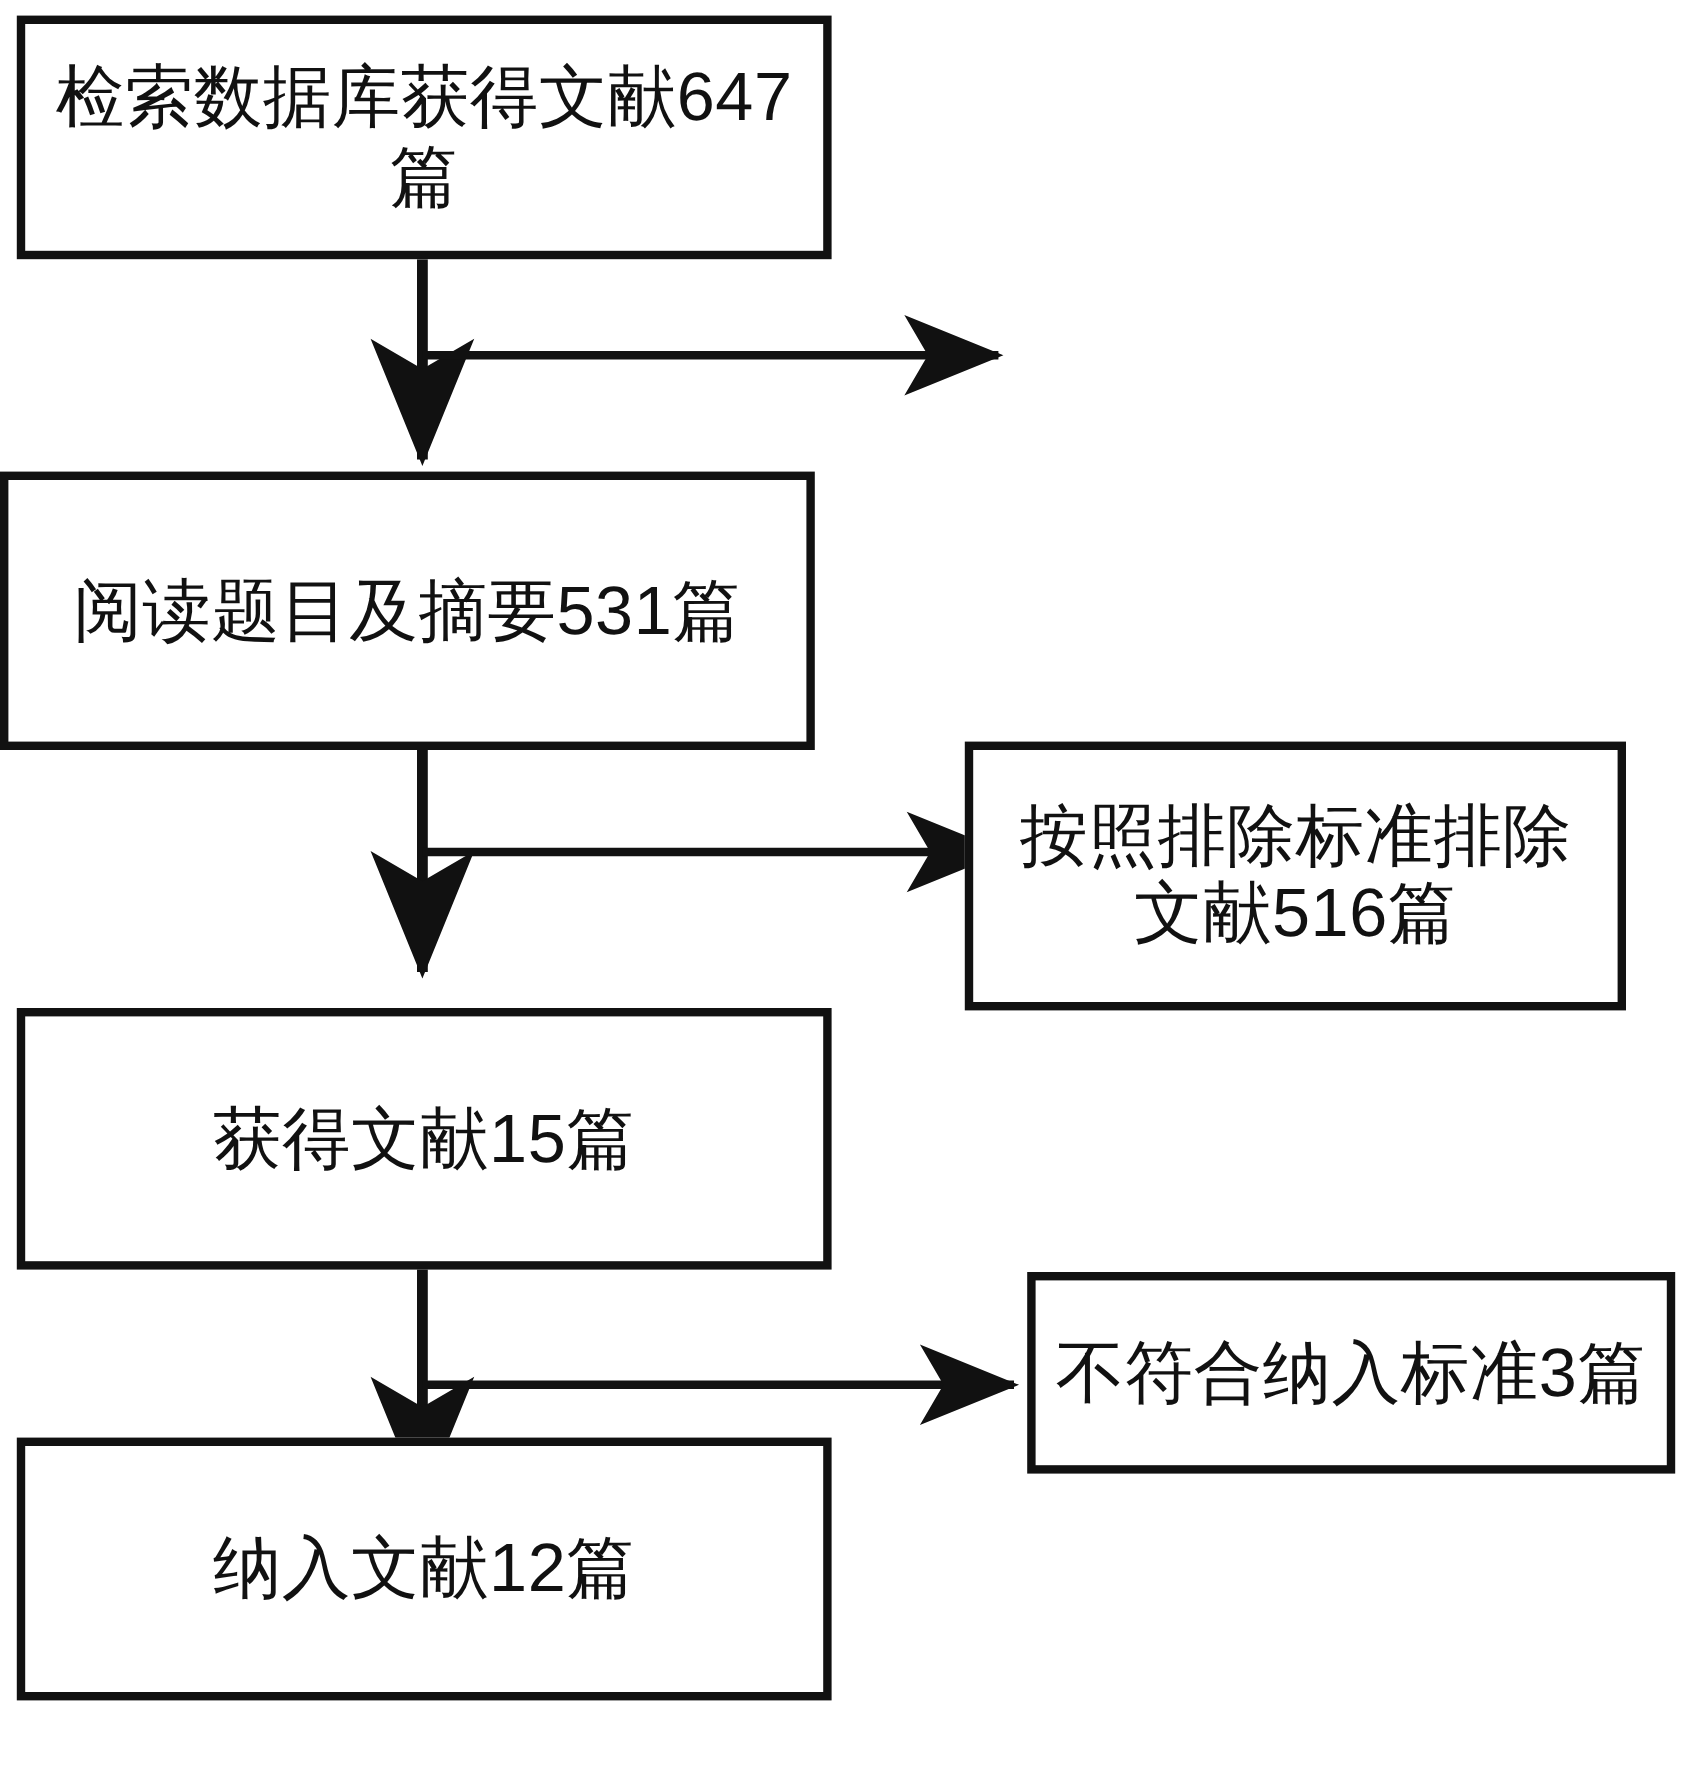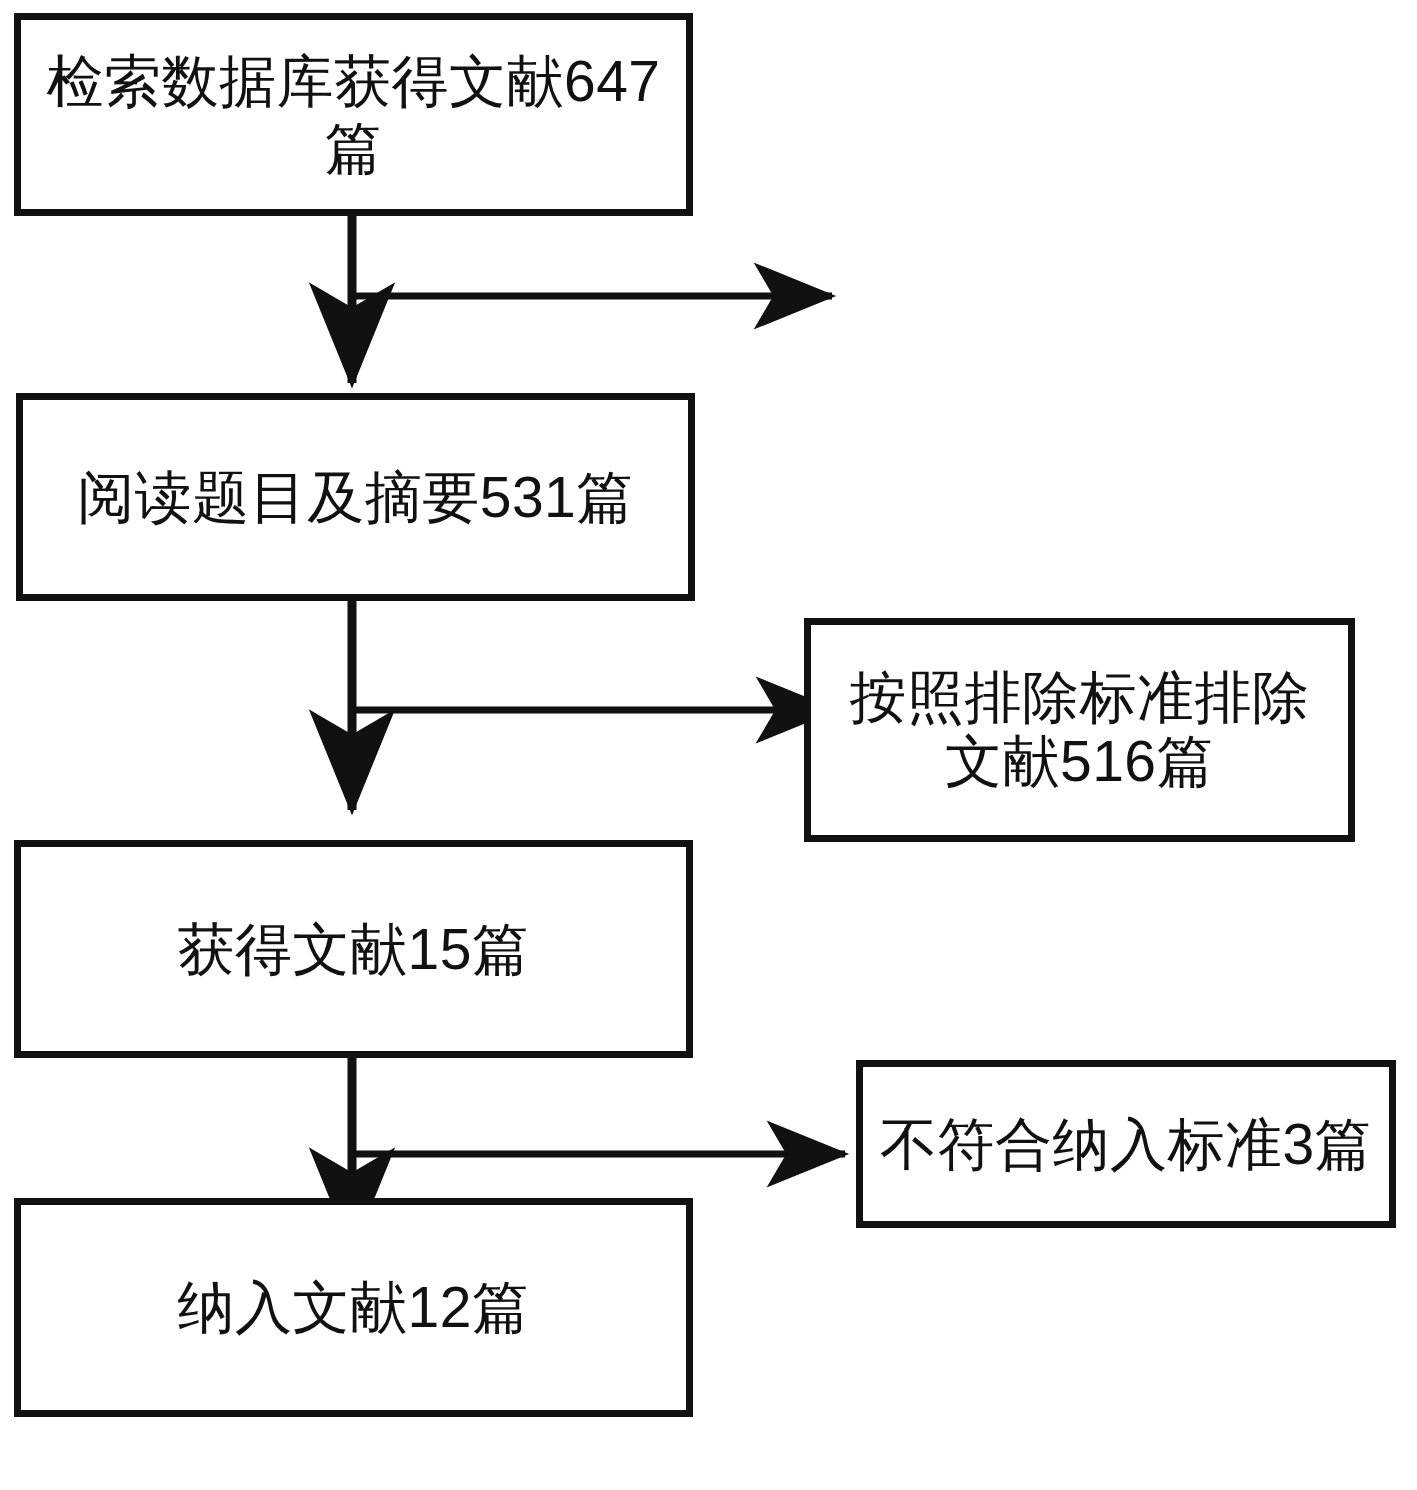--- a/index.html
+++ b/index.html
@@ -84,21 +84,21 @@
     </g>
     <g>
       <line x1="352" y1="1154" x2="845" y2="1154" stroke="#111111" stroke-width="7" marker-end="url(#arrow-right)"></line>
     </g>
   </svg>
 
   <div class="node-box" style="left:14px; top:13px; width:679px; height:203px;">
     <span class="node-label">检索数据库获得文献647篇</span>
   </div>
 
-  <div class="node-box" style="left:16px; top:393px; width:679px; height:208px;">
+  <div class="node-box" style="left:0; top:393px; width:679px; height:232px;">
     <span class="node-label">阅读题目及摘要531篇</span>
   </div>
 
   <div class="node-box" style="left:14px; top:820px; width:679px; height:218px;margin-top:20px;">
     <span class="node-label">获得文献15篇</span>
   </div>
 
   <div class="node-box" style="left:14px; top:1198px; width:679px; height:219px;">
     <span class="node-label">纳入文献12篇</span>
   </div>

